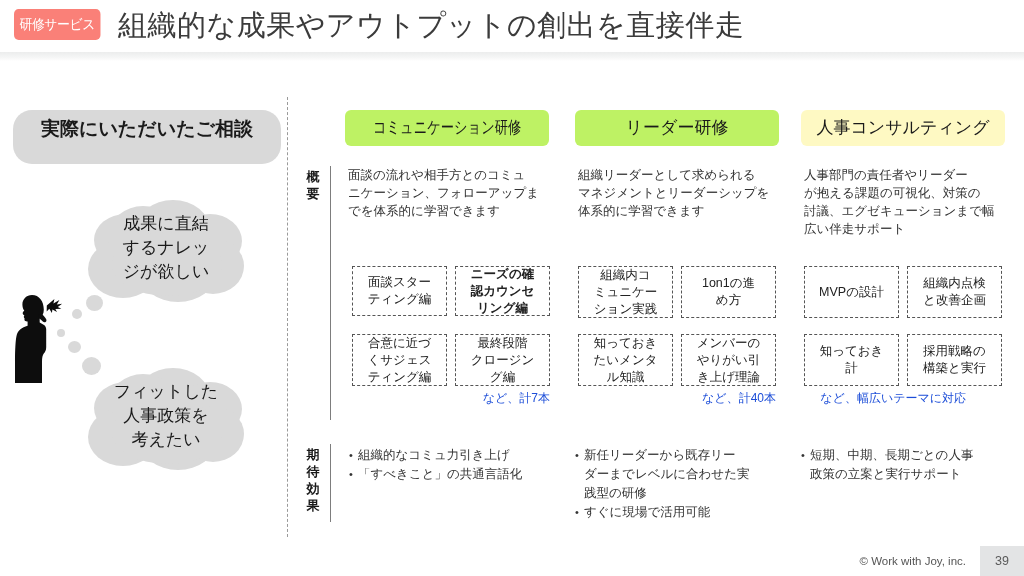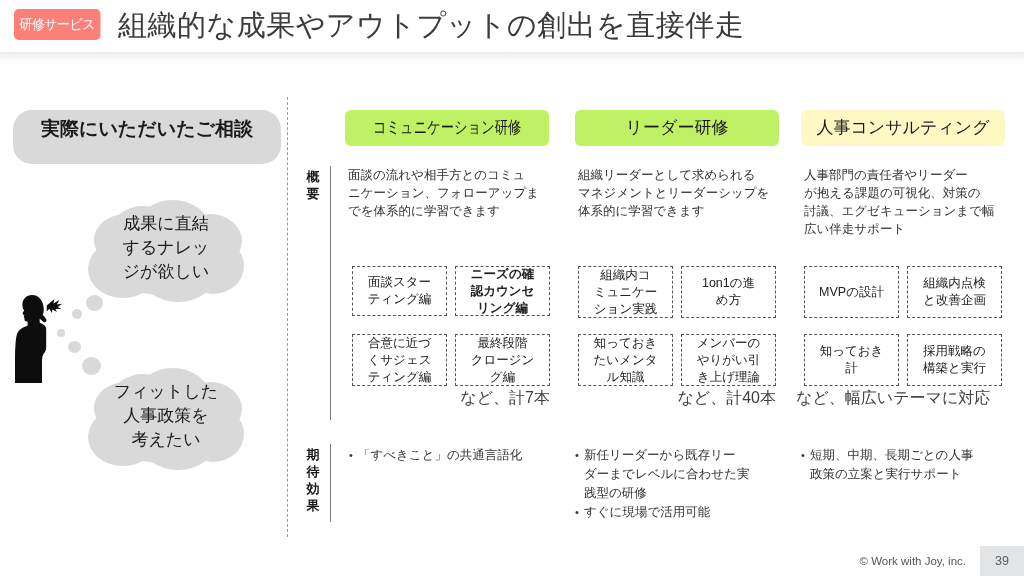--- a/index.html
+++ b/index.html
@@ -148,23 +148,23 @@
     justify-content: center;
     text-align: center;
     font-size: 12.5px;
     line-height: 17px;
     color: #222222;
     white-space: pre-line;
     padding: 2px;
   }
   .topic-note {
     position: absolute;
-    font-size: 16px;
+    font-size: 12px;
     line-height: 16px;
-    color: #404040;
+    color: #1d4ed8;
     text-align: right;
     white-space: nowrap;
   }
   
   .effect-list {
     position: absolute;
     font-size: 12.5px;
     line-height: 19px;
     color: #333333;
     margin: 0;
@@ -272,20 +272,21 @@
 リング編</div>
 <div class="topic-box" style="left:352px; top:334px; width:95px; height:52px;">合意に近づ
 くサジェス
 ティング編</div>
 <div class="topic-box" style="left:455px; top:334px; width:95px; height:52px;">最終段階
 クロージン
 グ編</div>
 <div class="topic-note" style="left:400px; top:390px; width:150px;">など、計7本</div>
 
 <ul class="effect-list" style="left:349px; top:446px; width:210px;">
+  <li>組織的なコミュ力引き上げ</li>
   <li>「すべきこと」の共通言語化</li>
 </ul>
 
 <div class="col-head blue" style="left:575px; top:110px; width:204px;">
   <span>リーダー研修</span>
 </div>
 <div class="col-desc" style="left:578px; top:166px; width:208px;">組織リーダーとして求められる
 マネジメントとリーダーシップを
 体系的に学習できます</div>
 

